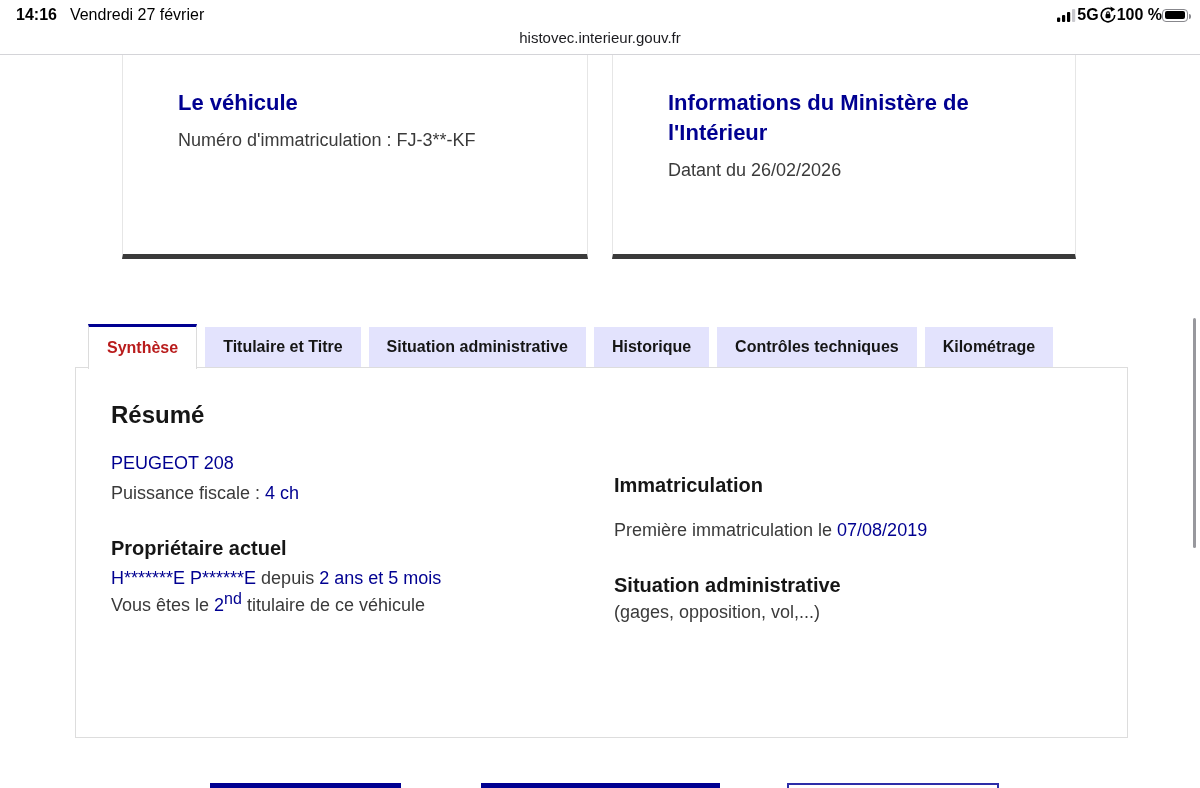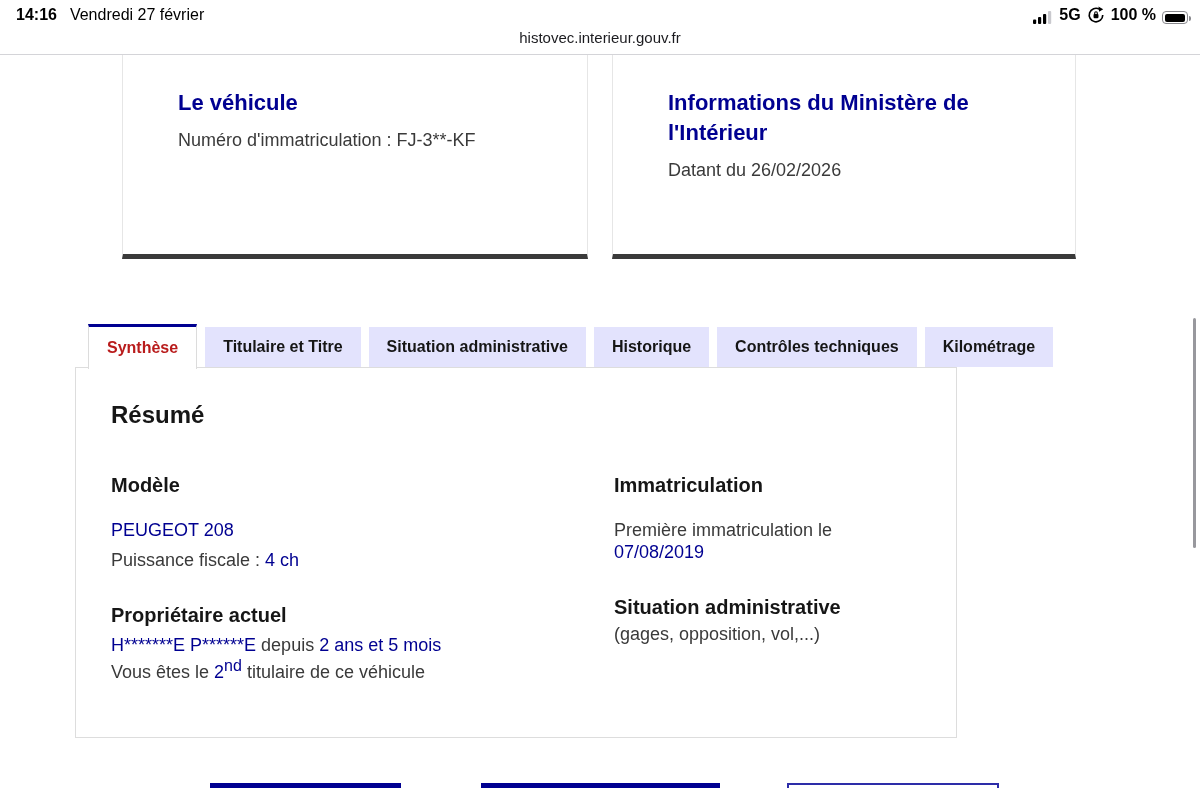--- a/index.html
+++ b/index.html
@@ -4,21 +4,21 @@
 <style>
   html,body{margin:0;padding:0;background:#fff;}
   body{width:1200px;height:788px;overflow:hidden;font-family:"Liberation Sans",sans-serif;-webkit-font-smoothing:antialiased;}
   .screen{position:relative;width:1200px;height:788px;background:#fff;}
 
   
   .chrome{position:absolute;top:0;left:0;width:1200px;height:55px;background:#fff;border-bottom:1px solid #d4d4d8;box-sizing:border-box;z-index:5;}
   .status-left{position:absolute;left:16px;top:6px;display:flex;align-items:center;gap:13px;font-size:16px;color:#000;text-align:right;}
   .status-time{font-weight:700;}
   .status-date{font-weight:400;}
-  .status-right{position:absolute;right:12px;top:6px;display:flex;align-items:flex-end;gap:6px;font-size:16px;font-weight:600;color:#000;}
+  .status-right{position:absolute;right:12px;top:6px;display:flex;align-items:center;font-size:16px;font-weight:600;color:#000;}
   .sig{display:block;}
   .battery{position:relative;width:26px;height:13px;border:1px solid #87878c;border-radius:4px;box-sizing:border-box;}
   .battery-fill{position:absolute;left:1.5px;top:1.5px;bottom:1.5px;width:20px;background:#000;border-radius:2px;}
   .battery-nub{position:absolute;right:-4px;top:4px;width:2.5px;height:5px;background:#87878c;border-radius:0 2px 2px 0;}
   .url-row{position:absolute;top:29px;left:0;width:1200px;text-align:center;font-size:15px;color:#1b1b1f;}
 
   
   .card{position:absolute;top:55px;height:204px;background:#fff;border-left:1px solid #e6e6e6;border-right:1px solid #e6e6e6;border-bottom:5px solid #3a3a3a;box-sizing:border-box;padding:33px 55px 0;}
   .card-vehicle{left:122px;width:466px;}
   .card-ministry{left:612px;width:464px;}
@@ -26,21 +26,21 @@
   .card-line{margin:0;font-size:18px;line-height:24px;color:#3a3a3a;}
 
   
   .tabs-wrap{position:absolute;left:75px;top:324px;width:1053px;height:45px;overflow:hidden;z-index:3;}
   .tabs{display:flex;gap:8px;padding-left:13px;align-items:flex-start;}
   .tab{flex:0 0 auto;box-sizing:border-box;height:40px;margin-top:3px;padding:0 18px;background:#e3e3fd;border:none;border-radius:0;
        font-family:"Liberation Sans",sans-serif;font-weight:700;font-size:16px;line-height:40px;color:#161616;white-space:nowrap;cursor:pointer;}
   .tab.active{height:45px;margin-top:0;background:#fff;border-top:3px solid #000091;border-left:1px solid #dcdcdc;border-right:1px solid #dcdcdc;color:#b91c1c;line-height:38px;}
 
   
-  .panel{position:absolute;left:75px;top:367px;width:882px;height:371px;box-sizing:border-box;background:#fff;border:1px solid #ddd;z-index:1;padding:32px 35px 0;}
+  .panel{position:absolute;left:75px;top:367px;width:1053px;height:371px;box-sizing:border-box;background:#fff;border:1px solid #ddd;z-index:1;padding:32px 35px 0;}
   .panel-title{margin:0;font-size:24px;line-height:30px;font-weight:700;color:#161616;}
   .columns{display:grid;grid-template-columns:503px 1fr;}
   .sec-h{margin:0;font-size:20px;line-height:24px;font-weight:700;color:#161616;}
   .mt-43{margin-top:43px;}
   .mt-32{margin-top:32px;}
   .line{margin:0;font-size:18px;line-height:22px;color:#3a3a3a;}
   .line-lg{line-height:24px;}
   .mt-22{margin-top:22px;}
   .mt-20{margin-top:20px;}
   .mt-8{margin-top:8px;}
@@ -116,21 +116,20 @@
       <button class="tab">Kilométrage</button>
     </div>
   </nav>
 
   <section class="panel">
     <h2 class="panel-title">Résumé</h2>
 
     <div class="columns">
 
       <div>
-        <h3 class="sec-h mt-43">Modèle</h3>
         <p class="line mt-22"><span class="blue">PEUGEOT 208</span></p>
         <p class="line mt-8"><span>Puissance fiscale : </span><span class="blue">4 ch</span></p>
 
         <h3 class="sec-h mt-32">Propriétaire actuel</h3>
         <p class="line line-lg mt-6"><span class="blue">H*******E P******E</span><span> depuis </span><span class="blue">2 ans et 5 mois</span></p>
         <p class="line mt-4"><span>Vous êtes le </span><span class="blue">2</span><sup class="blue">nd</sup><span> titulaire de ce véhicule</span></p>
       </div>
 
       <div>
         <h3 class="sec-h mt-43">Immatriculation</h3>

